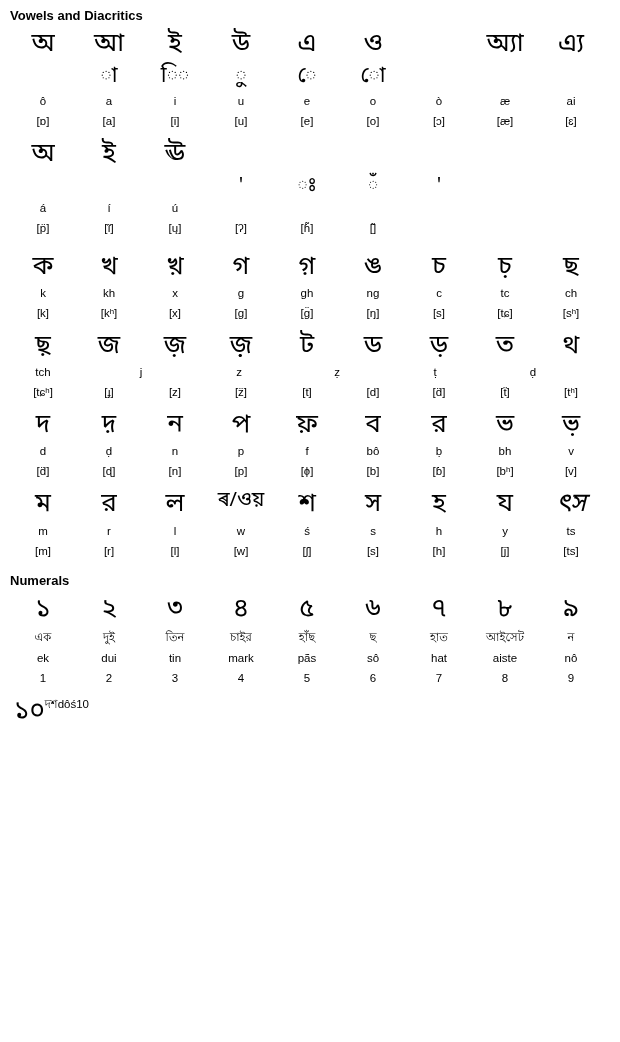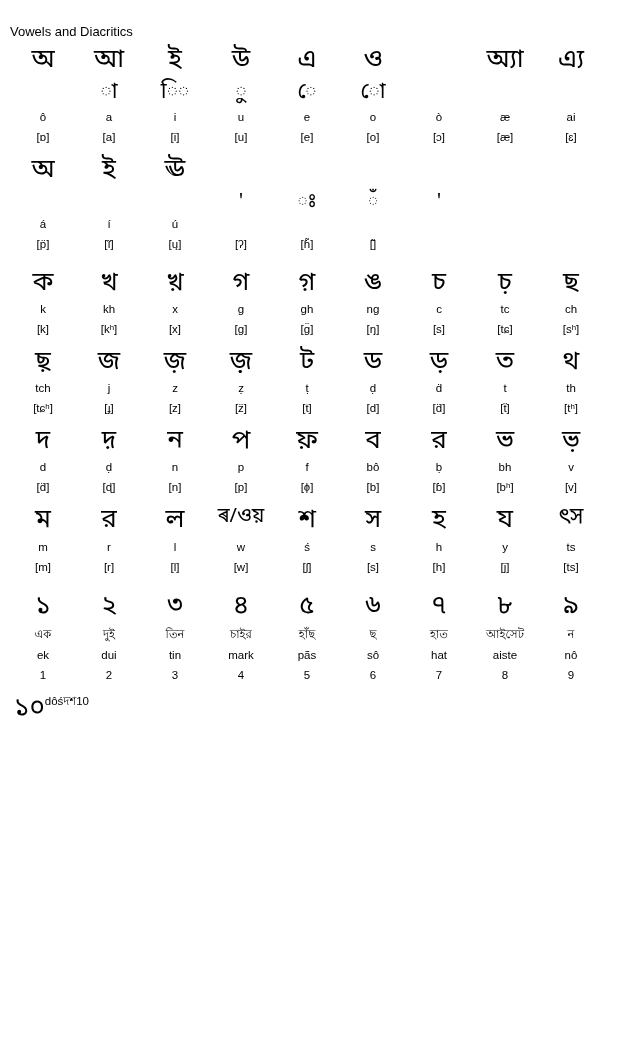--- a/index.html
+++ b/index.html
@@ -6,24 +6,24 @@
     body {
       background: #fff;
       font-family: Arial, sans-serif;
       font-size: 13px;
       color: #000;
       width: 620px;
       min-height: 1042px;
       padding: 8px 10px;
     }
     .section-title {
-      font-weight: normal;
+      font-weight: bold;
       font-size: 13px;
       margin-bottom: 4px;
-      margin-top: 16px;
+      margin-top: 0;
     }
     .cell {
       display: flex;
       flex-direction: column;
       align-items: center;
       padding: 2px 1px;
       min-height: 20px;
     }
     .bn {
       font-size: 26px;
@@ -361,21 +361,21 @@
     <div class="cell">
         <span class="bn">ড়</span>
       </div>
     <div class="cell">
         <span class="bn">ত</span>
       </div>
     <div class="cell">
         <span class="bn">থ</span>
       </div>
   </div>
-  <div style="display:grid; grid-template-columns: repeat(9, 66px);">
+  <div style="display:grid; grid-template-columns: repeat(9, 66px); gap: 32px;">
     <div class="cell">
         <span class="roman">tch</span>
       </div>
     <div class="cell">
         <span class="roman">j</span>
       </div>
     <div class="cell">
         <span class="roman">z</span>
       </div>
     <div class="cell">
@@ -534,21 +534,21 @@
     <div class="cell">
         <span class="bn">স</span>
       </div>
     <div class="cell">
         <span class="bn">হ</span>
       </div>
     <div class="cell">
         <span class="bn">য</span>
       </div>
     <div class="cell">
-        <span class="bn" style="font-size:22px;">ৎস</span>
+        <span class="bn" style="font-size:26px;font-style:italic;">ৎস</span>
       </div>
   </div>
   <div style="display:grid; grid-template-columns: repeat(9, 66px);">
     <div class="cell">
         <span class="roman">m</span>
       </div>
     <div class="cell">
         <span class="roman">r</span>
       </div>
     <div class="cell">
@@ -600,20 +600,21 @@
       </div>
     <div class="cell">
         <span class="ipa">[ts]</span>
       </div>
   </div>
 </div>
 
 <div class="section-divider"></div>
 
 <div>
+  <div class="section-title">Numerals</div>
 
   <div style="display:grid; grid-template-columns: repeat(9, 66px);">
     <div class="cell">
         <span class="bn">১</span>
       </div>
     <div class="cell">
         <span class="bn">২</span>
       </div>
     <div class="cell">
         <span class="bn">৩</span>
@@ -720,17 +721,17 @@
     <div class="cell">
         <span class="ipa">8</span>
       </div>
     <div class="cell">
         <span class="ipa">9</span>
       </div>
   </div>
 
   <div style="display:flex; flex-direction:row; margin-left:4px;">
     <div><span class="bn">১০</span></div>
+    <div><span class="roman">দশ</span></div>
     <div><span class="roman">dôś</span></div>
-    <div><span class="roman">দশ</span></div>
     <div><span class="ipa">10</span></div>
   </div>
 </div>
 
 </body></html>

